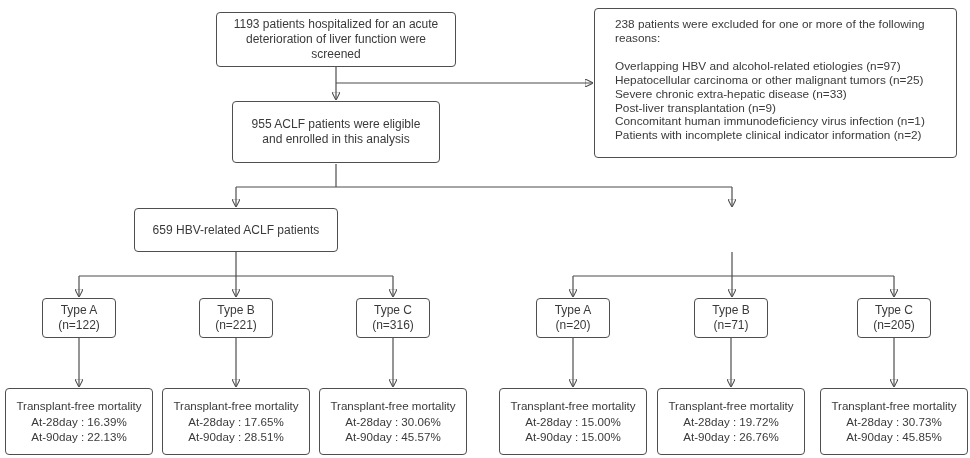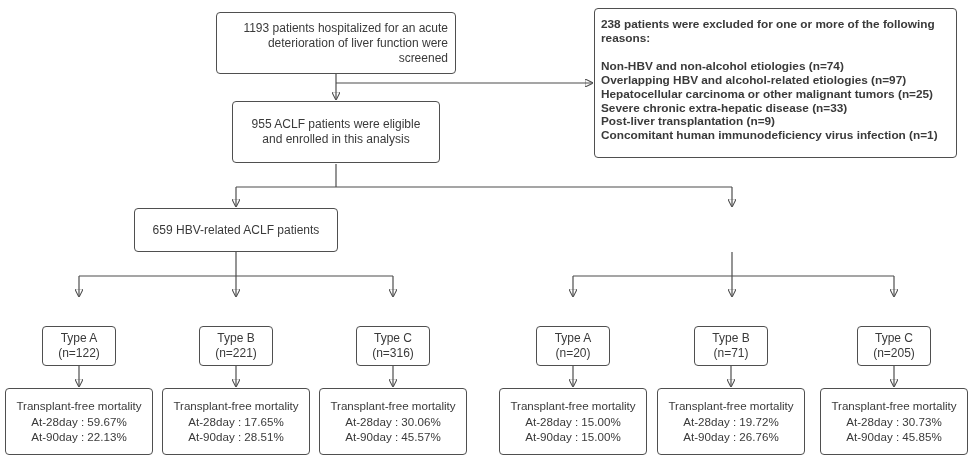--- a/index.html
+++ b/index.html
@@ -13,25 +13,25 @@
   .canvas{position:relative;width:970px;height:458px;background:var(--bg);overflow:hidden;}
   .wires{position:absolute;left:0;top:0;z-index:1;}
   .wires path{stroke:var(--line);stroke-width:1.2;fill:none;}
   .node{
     position:absolute;z-index:2;box-sizing:border-box;
     background:var(--bg);border:1px solid var(--border);border-radius:4px;
     display:flex;flex-direction:column;align-items:center;justify-content:center;
     text-align:center;font-size:12px;line-height:15px;
   }
   .node .txt{padding:0 7px;}
-  .node.small{font-size:12px;line-height:15px;margin-top:28px;}
+  .node.small{font-size:12px;line-height:15px;}
   .node.outcome{font-size:11.6px;line-height:15.5px;padding:0 8px;}
   .node.listbox{
     align-items:flex-start;justify-content:flex-start;text-align:left;
-    font-size:11.8px;line-height:13.9px;padding:9px 6px;font-weight:bold;
+    font-size:11.8px;line-height:13.9px;padding:9px 20px;
   }
   .listbox .list-title{margin-bottom:14px;}
   .reason{white-space:nowrap;}
 </style>
 </head>
 <body>
 
 <div class="canvas">
 
   <svg class="wires" width="970" height="458" viewBox="0 0 970 458">
@@ -57,32 +57,32 @@
     <path d="M732,276 V296" marker-end="url(#arr)"></path>
     <path d="M894,276 V296" marker-end="url(#arr)"></path>
     <path d="M79,338 V386" marker-end="url(#arr)"></path>
     <path d="M236,338 V386" marker-end="url(#arr)"></path>
     <path d="M393,338 V386" marker-end="url(#arr)"></path>
     <path d="M573,338 V386" marker-end="url(#arr)"></path>
     <path d="M731,338 V386" marker-end="url(#arr)"></path>
     <path d="M894,338 V386" marker-end="url(#arr)"></path>
   </svg>
 
-  <div class="node" style="left:216px;top:12px;width:240px;height:62px;text-align:right;">
+  <div class="node" style="left:216px;top:12px;width:240px;height:55px;">
     <div class="txt">1193 patients hospitalized for an acute deterioration of liver function were screened</div>
   </div>
 
   <div class="node listbox" style="left:594px;top:8px;width:363px;height:150px;">
     <div class="list-title">238 patients were excluded for one or more of the following reasons:</div>
-    <div class="reason">Non-HBV and non-alcohol etiologies (n=74)</div>
     <div class="reason">Overlapping HBV and alcohol-related etiologies (n=97)</div>
     <div class="reason">Hepatocellular carcinoma or other malignant tumors (n=25)</div>
     <div class="reason">Severe chronic extra-hepatic disease (n=33)</div>
     <div class="reason">Post-liver transplantation (n=9)</div>
     <div class="reason">Concomitant human immunodeficiency virus infection (n=1)</div>
+    <div class="reason">Patients with incomplete clinical indicator information (n=2)</div>
   </div>
 
   <div class="node" style="left:232px;top:101px;width:208px;height:62px;">
     <div class="txt">955 ACLF patients were eligible and enrolled in this analysis</div>
   </div>
 
   <div class="node" style="left:134px;top:208px;width:204px;height:44px;text-align:right;">
     <div class="txt">659 HBV-related ACLF patients</div>
   </div>
 
@@ -106,21 +106,21 @@
     <div>Type B</div>
     <div>(n=71)</div>
   </div>
   <div class="node small" style="left:857px;top:298px;width:74px;height:40px;">
     <div>Type C</div>
     <div>(n=205)</div>
   </div>
 
   <div class="node outcome" style="left:5px;top:388px;width:148px;height:67px;">
     <div>Transplant-free mortality</div>
-    <div>At-28day : 59.67%</div>
+    <div>At-28day : 16.39%</div>
     <div>At-90day : 22.13%</div>
   </div>
   <div class="node outcome" style="left:162px;top:388px;width:148px;height:67px;">
     <div>Transplant-free mortality</div>
     <div>At-28day : 17.65%</div>
     <div>At-90day : 28.51%</div>
   </div>
   <div class="node outcome" style="left:319px;top:388px;width:148px;height:67px;">
     <div>Transplant-free mortality</div>
     <div>At-28day : 30.06%</div>

